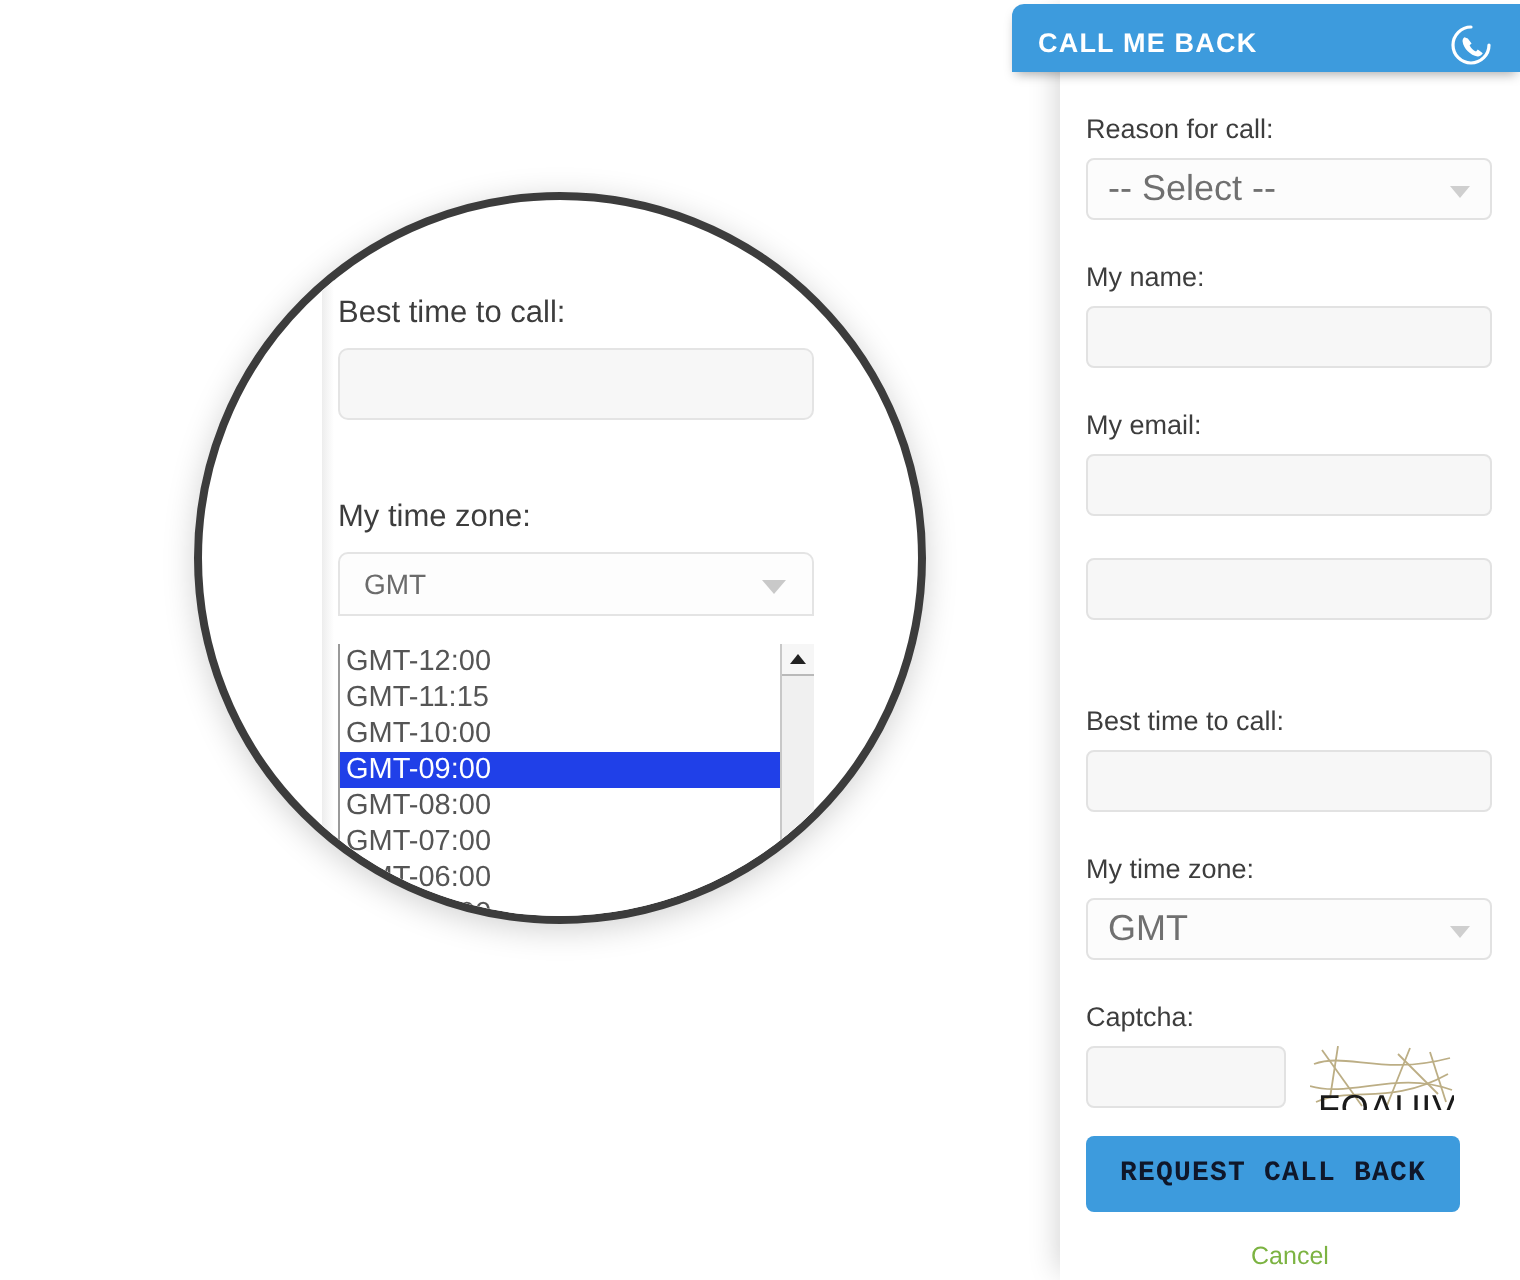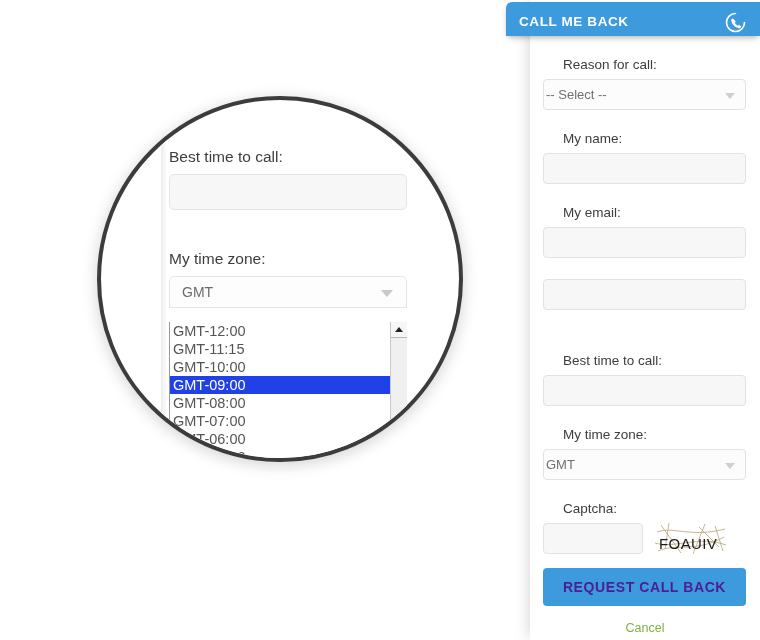--- a/index.html
+++ b/index.html
@@ -71,32 +71,31 @@
     box-sizing: border-box;
   }
 
   .field { position: absolute; left: 13px; width: 203px; }
   .field-label {
     font-size: 13.5px;
     color: #3d3d3d;
     margin-bottom: 6px;
     display: block;
     line-height: 16px;
-    margin-left: 20px;
   }
   .txt-input, .sel-input {
     width: 203px;
     height: 31px;
     box-sizing: border-box;
     background: #f7f7f7;
     border: 1px solid #e2e2e2;
     border-radius: 4px;
-    font-size: 13px;
+    font-size: 18px;
     color: #707070;
-    padding: 0 2px;
+    padding: 0 10px;
     line-height: 29px;
     font-family: "Liberation Sans", sans-serif;
   }
   .sel-input {
     background: #fcfcfc;
     position: relative;
   }
   .sel-caret {
     position: absolute;
     right: 10px;
@@ -121,41 +120,41 @@
   .captcha-img {
     margin-left: 12px;
     width: 72px;
     height: 32px;
     position: relative;
     overflow: hidden;
   }
   .captcha-text {
     position: absolute;
     left: 4px;
-    top: 12px;
-    font-size: 15px;
+    top: 21px;
+    font-size: 18px;
     letter-spacing: 0.4px;
     color: #1a1a1a;
     font-family: "Liberation Sans", sans-serif;
     z-index: 2;
   }
 
   .submit-btn {
     position: absolute;
     left: 13px;
-    width: 203px;
+    width: 187px;
     height: 38px;
     background: #3d9bdd;
     border: none;
     border-radius: 4px;
-    color: #4c1d95;
+    color: #0f172a;
     font-size: 14px;
     font-weight: bold;
     letter-spacing: 0.6px;
-    font-family: Liberation Sans, sans-serif;
+    font-family: Liberation Mono, monospace;
     cursor: pointer;
   }
   .cancel-link {
     position: absolute;
     width: 230px;
     left: 0;
     text-align: center;
     color: #7cb342;
     font-size: 12.5px;
     text-decoration: none;

